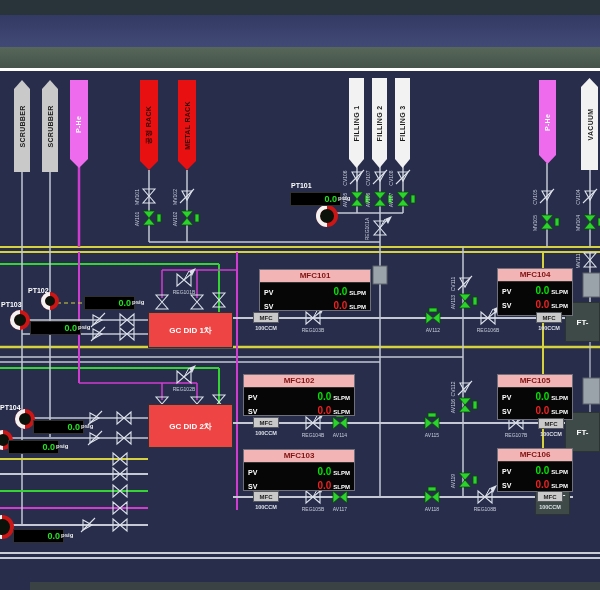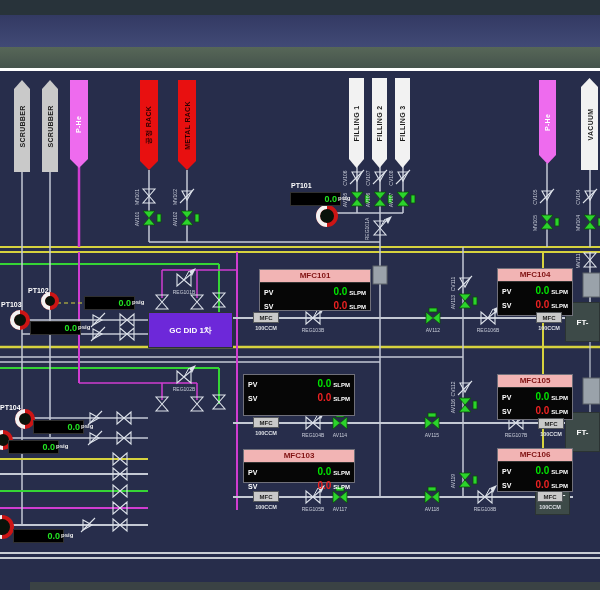--- a/index.html
+++ b/index.html
@@ -13,21 +13,21 @@
   .disp{position:absolute;height:12px;background:#000;border:1px solid #303030;display:flex;align-items:center;justify-content:flex-end;padding-right:3px;color:#22e422;font-size:9px;font-weight:bold;}
   .unit{position:absolute;color:#ececec;font-size:6px;font-weight:bold;}
   .mfc{position:absolute;background:#060606;border:1px solid #70707a;box-sizing:border-box;}
   .mfc .hd{background:#f2b4b4;color:#801212;font-weight:bold;text-align:center;font-size:8px;line-height:12px;border-bottom:1px solid #333;}
   .mfc .row{display:flex;align-items:baseline;margin-top:3px;padding:0 4px;color:#fff;}
   .mfc .l{font-size:7px;font-weight:bold;width:16px;}
   .mfc .v{flex:1;text-align:right;font-size:10px;font-weight:bold;}
   .mfc .v.pv{color:#00e400;}
   .mfc .v.sv{color:#ee2222;}
   .mfc .u{font-size:6px;font-weight:bold;margin-left:2px;}
-  .gc{position:absolute;background:#6d28d9;border:1px solid #2b3333;color:#fff;display:flex;align-items:center;justify-content:center;font-size:8px;font-weight:bold;text-align:center;box-sizing:border-box;}
+  .gc{position:absolute;background:#ef4444;border:1px solid #2b3333;color:#fff;display:flex;align-items:center;justify-content:center;font-size:8px;font-weight:bold;text-align:center;box-sizing:border-box;}
   .dev{position:absolute;background:#c9c9c9;border:1px solid #55585c;color:#222;font-size:6px;font-weight:bold;display:flex;align-items:center;justify-content:center;box-sizing:border-box;}
   .cap{position:absolute;color:#dde0e6;font-size:5.5px;font-weight:bold;text-align:center;white-space:nowrap;}
 </style>
 </head>
 <body>
 
 <div id="stage">
 
   <div class="band" style="top:0;height:15px;background:#28333a;"></div>
   <div class="band" style="top:15px;height:32px;background:linear-gradient(#333a63,#414a76);"></div>
@@ -399,20 +399,23 @@
     <div class="ptlabel" style="left: 0px; top: 404px;">PT104</div>
     <div class="disp" style="left: 33px; top: 420px; width: 46px;">0.0</div>
     <div class="unit" style="left: 81px; top: 423px;">psig</div>
     <div class="disp" style="left: 8px; top: 440px; width: 46px;">0.0</div>
     <div class="unit" style="left: 56px; top: 443px;">psig</div>
     <div class="disp" style="left: 13px; top: 529px; width: 46px;">0.0</div>
     <div class="unit" style="left: 61px; top: 532px;">psig</div>
     <div class="gc" style="left: 148px; top: 312px; width: 85px; height: 36px;">
       <span>GC DID 1차</span>
     </div>
+    <div class="gc" style="left: 148px; top: 404px; width: 85px; height: 44px;">
+      <span>GC DID 2차</span>
+    </div>
     <div class="gc" style="left: 565px; top: 302px; width: 35px; height: 40px; background: rgb(61, 74, 72);">
       <span>FT-</span>
     </div>
     <div class="gc" style="left: 565px; top: 412px; width: 35px; height: 40px; background: rgb(61, 74, 72);">
       <span>FT-</span>
     </div>
     <div class="gc" style="left: 535px; top: 473px; width: 35px; height: 42px; background: rgb(61, 74, 72);">
       <span>BACK-</span>
     </div>
     <div class="mfc" style="left: 259px; top: 269px; width: 112px; height: 42px;">
@@ -422,32 +425,33 @@
         <span class="v pv">0.0</span>
         <span class="u">SLPM</span>
       </div>
       <div class="row">
         <span class="l">SV</span>
         <span class="v sv">0.0</span>
         <span class="u">SLPM</span>
       </div>
     </div>
     <div class="mfc" style="left: 243px; top: 374px; width: 112px; height: 42px;">
+      <div class="hd">MFC102</div>
       <div class="row">
         <span class="l">PV</span>
         <span class="v pv">0.0</span>
         <span class="u">SLPM</span>
       </div>
       <div class="row">
         <span class="l">SV</span>
         <span class="v sv">0.0</span>
         <span class="u">SLPM</span>
       </div>
     </div>
-    <div class="mfc" style="left: 243px; top: 449px; width: 112px; height: 34px;">
+    <div class="mfc" style="left: 243px; top: 449px; width: 112px; height: 42px;">
       <div class="hd">MFC103</div>
       <div class="row">
         <span class="l">PV</span>
         <span class="v pv">0.0</span>
         <span class="u">SLPM</span>
       </div>
       <div class="row">
         <span class="l">SV</span>
         <span class="v sv">0.0</span>
         <span class="u">SLPM</span>

